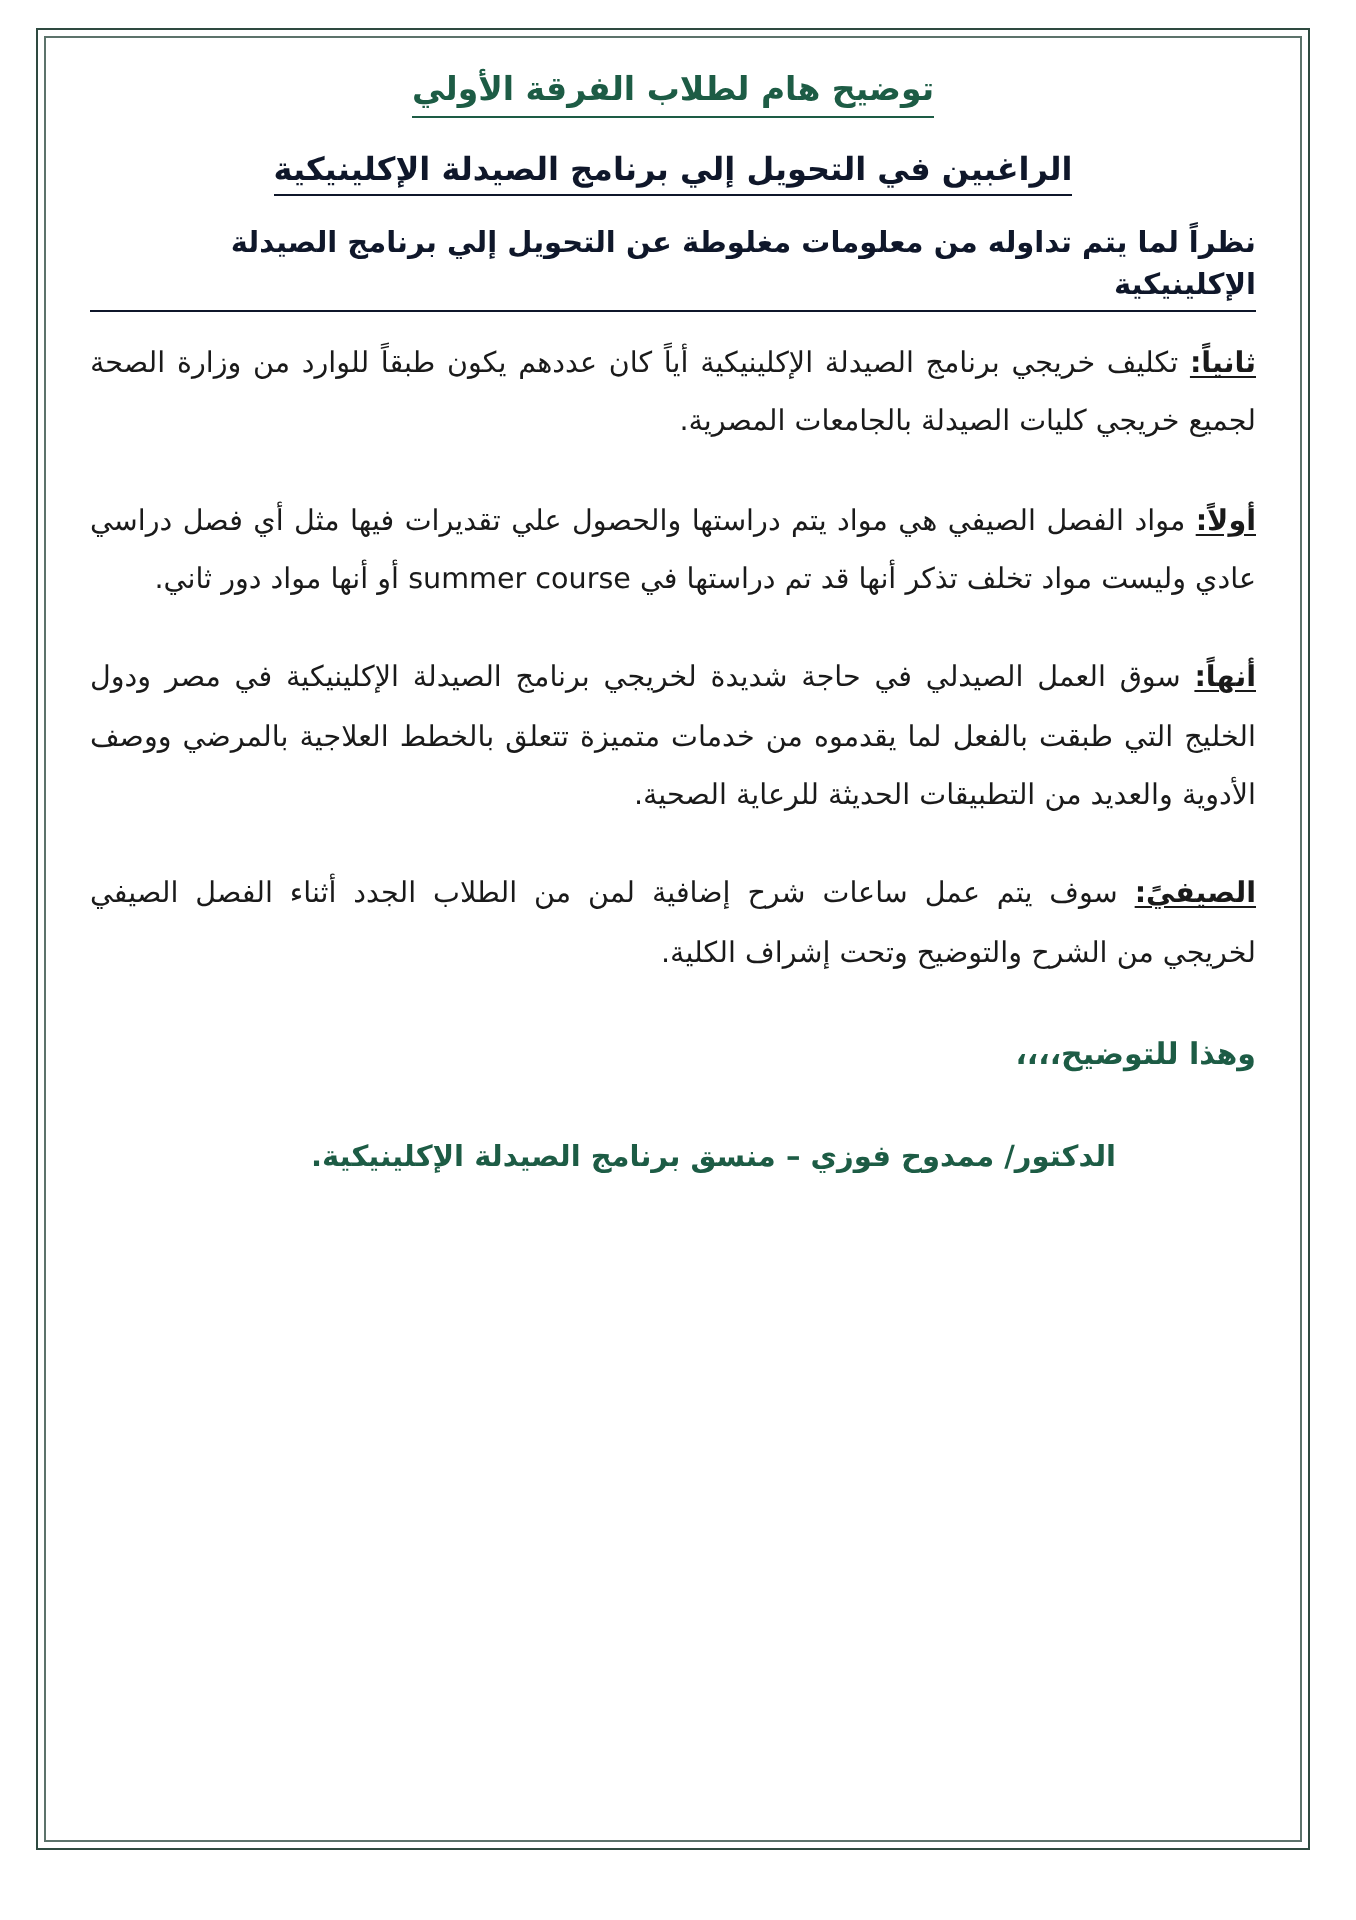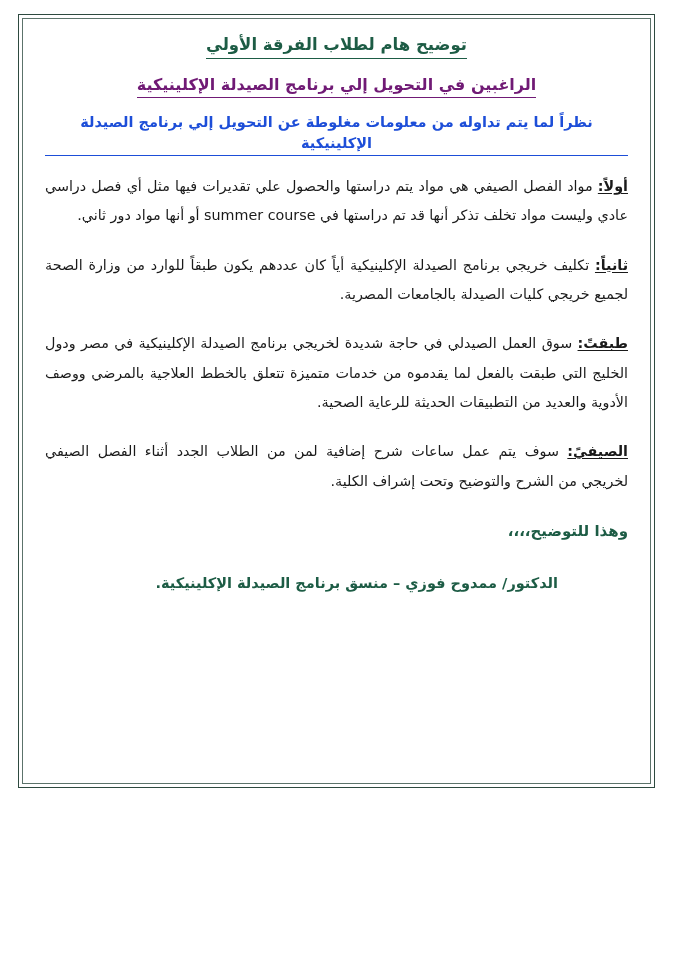--- a/index.html
+++ b/index.html
@@ -14,21 +14,21 @@
     font-family: "DejaVu Sans", "Liberation Sans", sans-serif;
     overflow: hidden;
   }
 
   
   .page-frame {
     position: absolute;
     left: 18px;
     top: 14px;
     width: 637px;
-    height: 774px;
+    height: 911px;
     box-sizing: border-box;
     border: 1px solid #2e4a40;
     background: #ffffff;
   }
   .page-frame-inner {
     position: absolute;
     left: 3px;
     top: 3px;
     right: 3px;
     bottom: 3px;
@@ -54,30 +54,31 @@
     font-weight: bold;
     line-height: 1.45;
   }
   .heading-1 {
     color: #1d5c45;
     font-size: 16.5px;
     margin-top: 8px;
     margin-bottom: 2px;
   }
   .heading-2 {
-    color: #701a75;
+    color: #0f172a;
     font-size: 16px;
     margin-top: 14px;
     margin-bottom: 2px;
   }
   .heading-3 {
-    color: #1d4ed8;
+    color: #0f172a;
     font-size: 14.5px;
     margin-top: 14px;
     margin-bottom: 12px;
+    text-align: right;
   }
   .heading-underline {
     border-bottom: 1.6px solid currentColor;
     padding-bottom: 1px;
     display: inline-block;
   }
 
   
   .item {
     color: #1a1a1a;
@@ -154,31 +155,31 @@
     </div>
 
     <div class="heading heading-2">
       <span class="heading-underline">الراغبين في التحويل إلي برنامج الصيدلة الإكلينيكية</span>
     </div>
 
     <div class="heading heading-3">
       <span class="heading-underline">نظراً لما يتم تداوله من معلومات مغلوطة عن التحويل إلي برنامج الصيدلة الإكلينيكية</span>
     </div>
 
+    <p class="item">
+      <span class="ordinal">ثانياً:</span><span> تكليف خريجي برنامج الصيدلة الإكلينيكية أياً كان عددهم يكون طبقاً للوارد من وزارة الصحة لجميع خريجي كليات الصيدلة بالجامعات المصرية.</span>
+    </p>
+
     <p class="item item-first">
       <span class="ordinal">أولاً:</span><span> مواد الفصل الصيفي هي مواد يتم دراستها والحصول علي تقديرات فيها مثل أي فصل دراسي عادي وليست مواد تخلف تذكر أنها قد تم دراستها في </span><span class="latin">summer course</span><span> أو أنها مواد دور ثاني.</span>
     </p>
 
-    <p class="item">
-      <span class="ordinal">ثانياً:</span><span> تكليف خريجي برنامج الصيدلة الإكلينيكية أياً كان عددهم يكون طبقاً للوارد من وزارة الصحة لجميع خريجي كليات الصيدلة بالجامعات المصرية.</span>
-    </p>
-
 
     <p class="item">
-      <span class="ordinal">طبقتً:</span><span> سوق العمل الصيدلي في حاجة شديدة لخريجي برنامج الصيدلة الإكلينيكية في مصر ودول الخليج التي طبقت بالفعل لما يقدموه من خدمات متميزة تتعلق بالخطط العلاجية بالمرضي ووصف الأدوية والعديد من التطبيقات الحديثة للرعاية الصحية.</span>
+      <span class="ordinal">أنهاً:</span><span> سوق العمل الصيدلي في حاجة شديدة لخريجي برنامج الصيدلة الإكلينيكية في مصر ودول الخليج التي طبقت بالفعل لما يقدموه من خدمات متميزة تتعلق بالخطط العلاجية بالمرضي ووصف الأدوية والعديد من التطبيقات الحديثة للرعاية الصحية.</span>
     </p>
 
     <p class="item">
       <span class="ordinal">الصيفيً:</span><span> سوف يتم عمل ساعات شرح إضافية لمن من الطلاب الجدد أثناء الفصل الصيفي لخريجي من الشرح والتوضيح وتحت إشراف الكلية.</span>
     </p>
 
     <div class="closing">وهذا للتوضيح،،،،</div>
 
     <div class="contact-block">
       <div class="contact-line contact-line-2">

